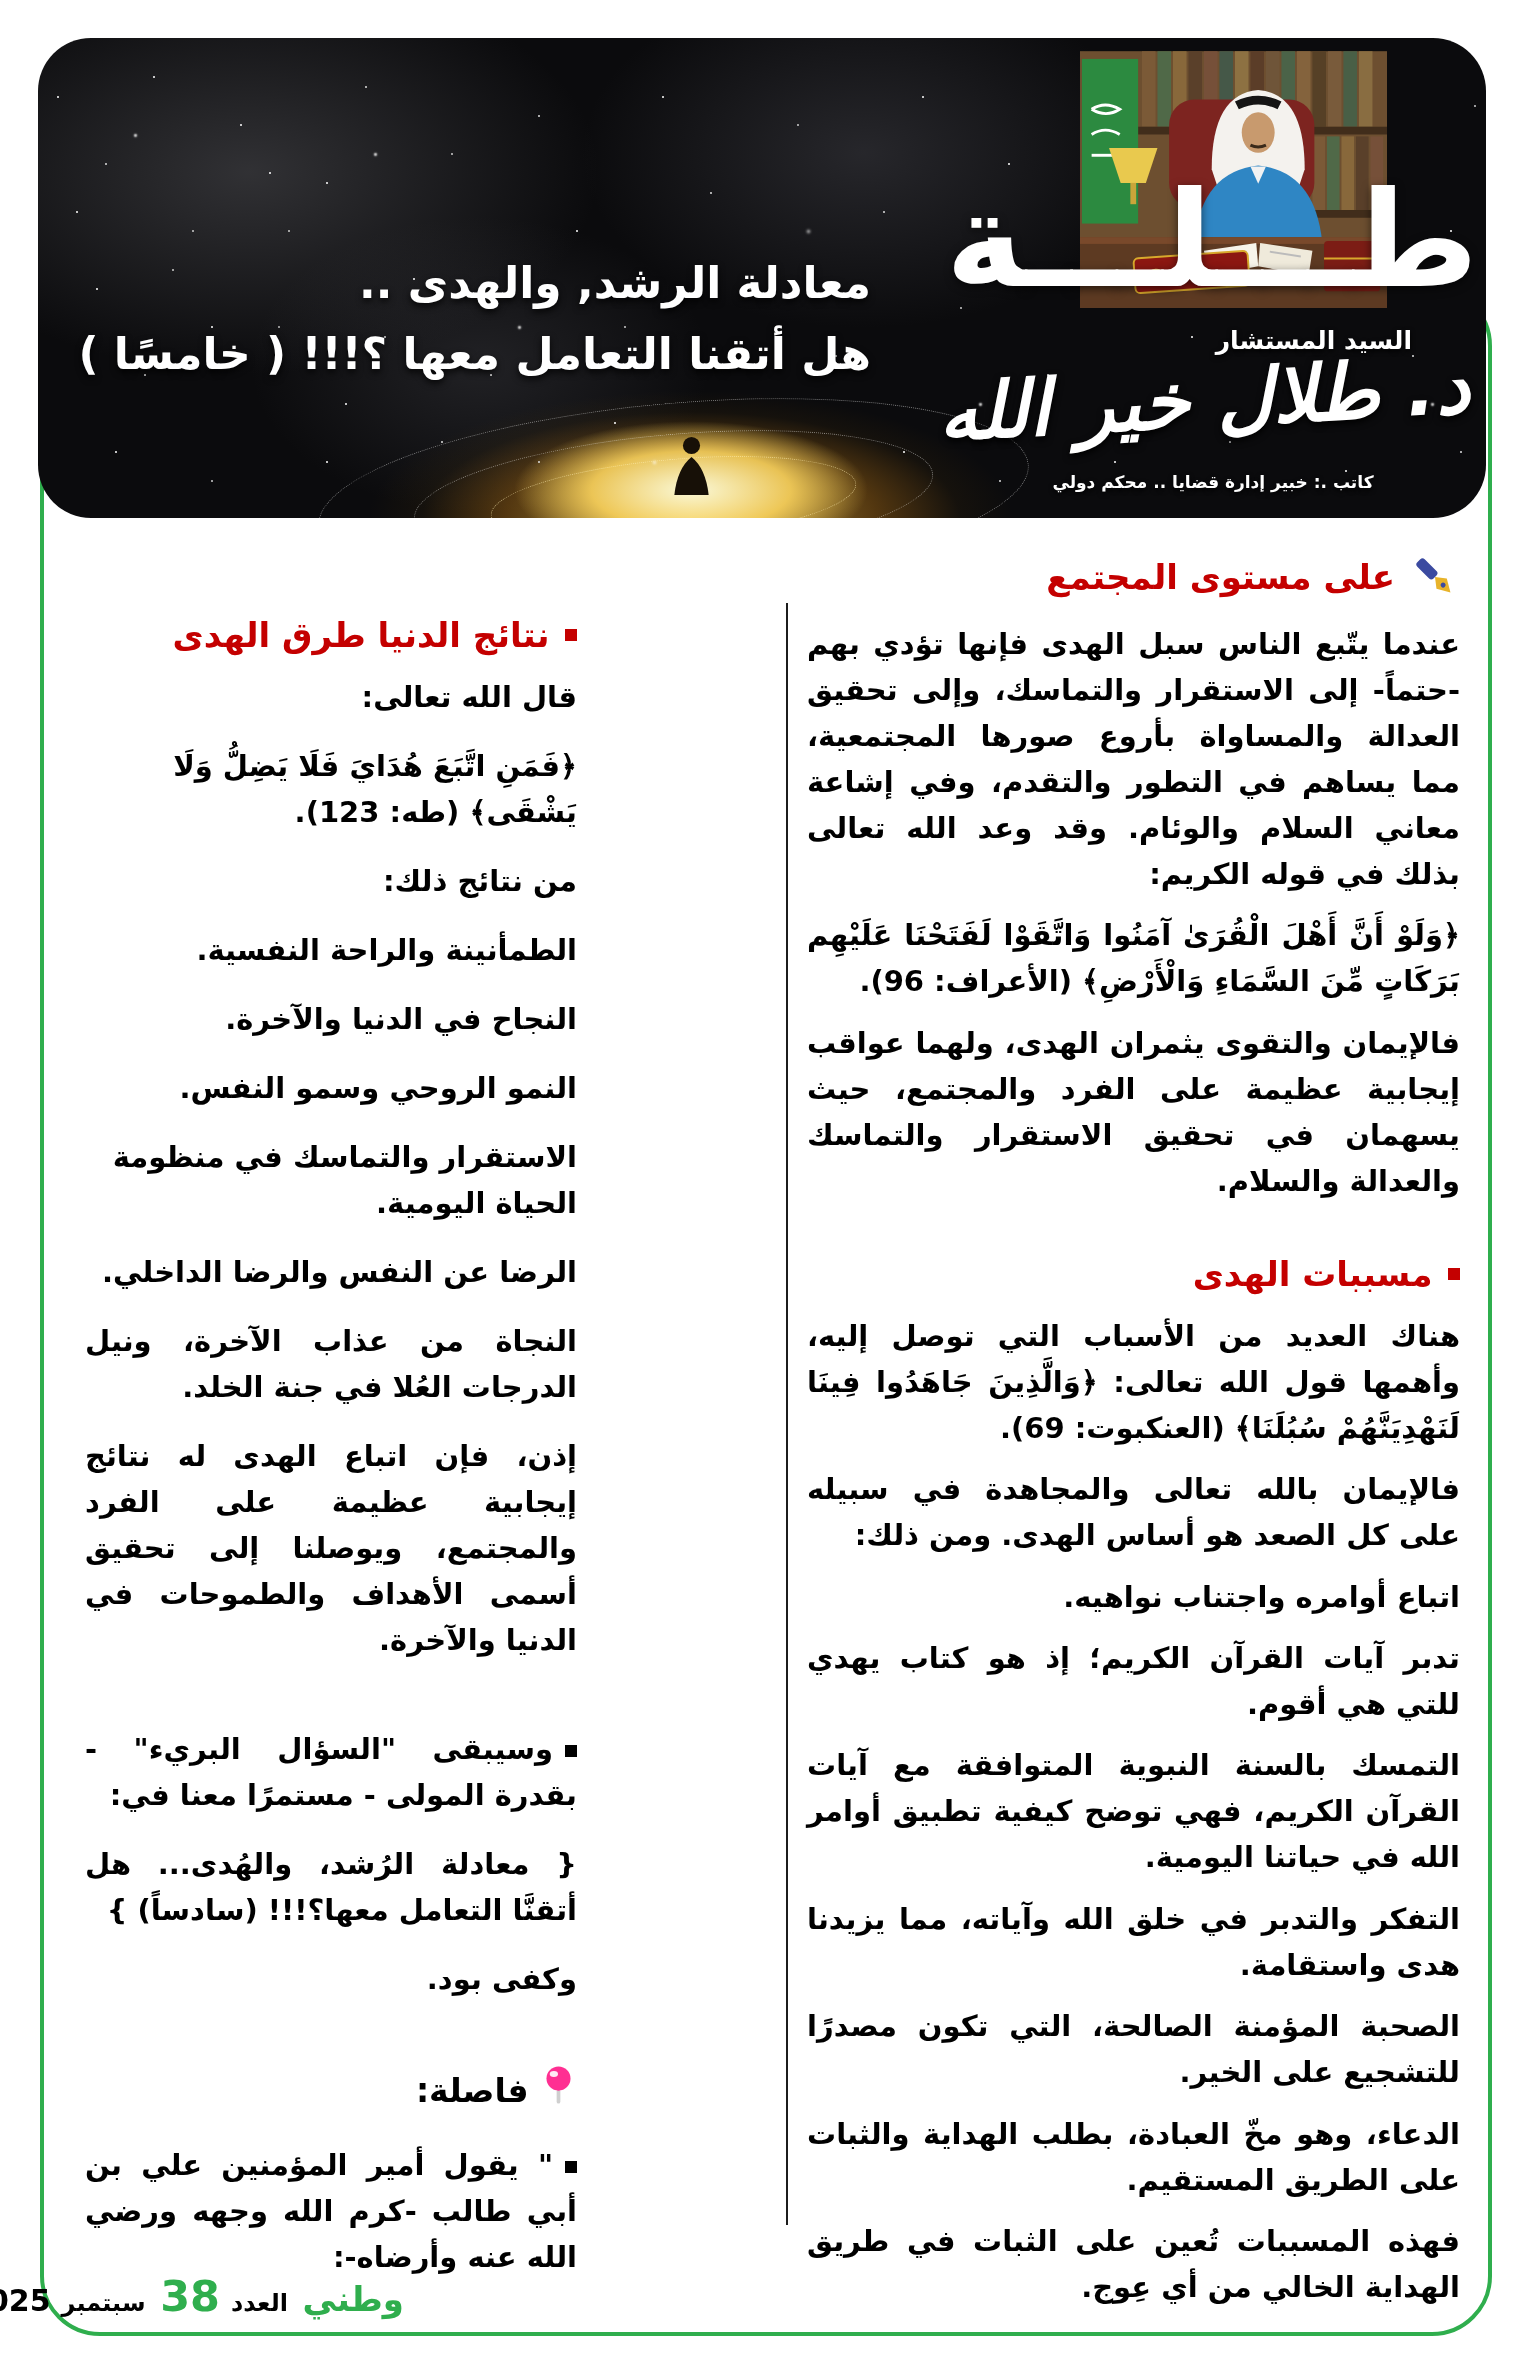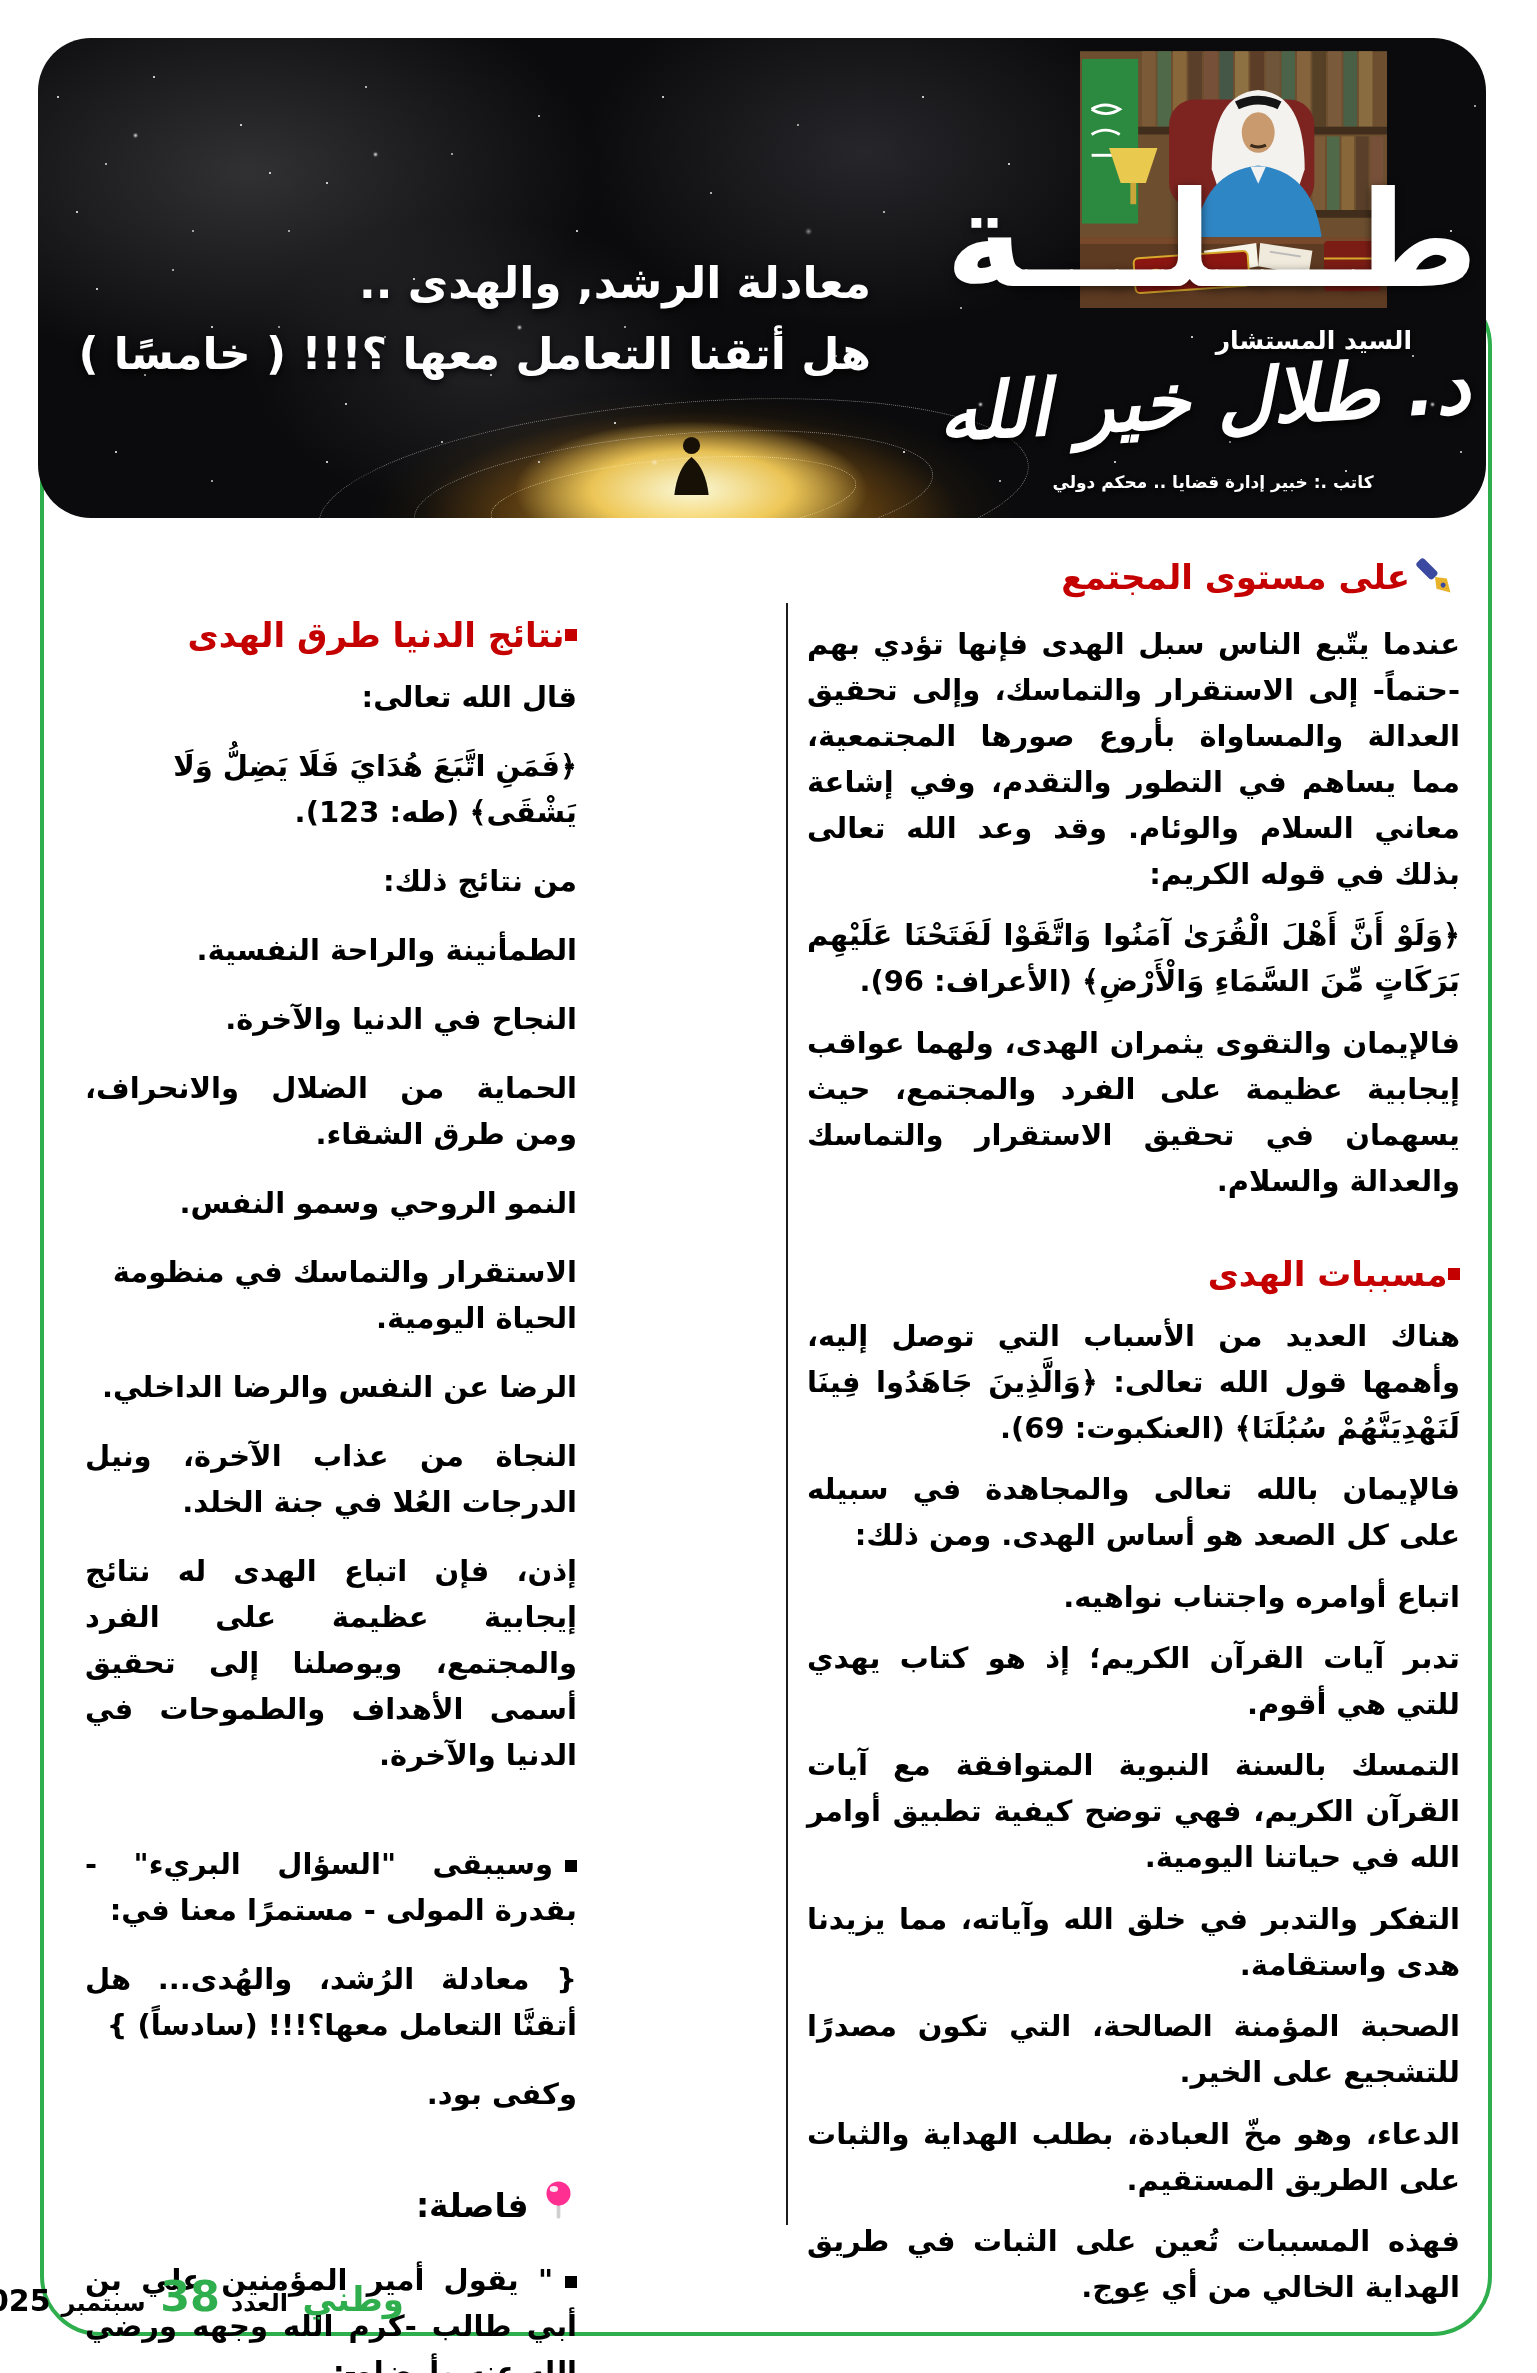--- a/index.html
+++ b/index.html
@@ -53,21 +53,21 @@
   .byline{position:absolute;left:913px;top:434px;width:524px;z-index:6;text-align:center;color:#fff;
         font-size:17px;font-weight:bold;text-shadow:0 1.9px 4.8px #000;white-space:nowrap;}
   
   .divider{position:absolute;left:786px;top:603px;width:1.9px;height:1622px;background:#1c1c1c;z-index:1;}
   .col{position:absolute;direction:rtl;color:#000;font-weight:bold;z-index:2;}
   .col-right{left:807px;top:552px;width:653px;}
   .col-left{left:85px;top:615px;width:492px;}
   .col p{margin:0 0 15.4px 0;font-size:29px;line-height:46px;text-align:justify;text-justify:inter-word;}
   .col-left p{margin-bottom:23px;text-align:right;}
   .col-left p.just{text-align:justify;}
-  .red-h{display:flex;align-items:center;gap:0;color:#c40000;font-size:34px;font-weight:bold;
+  .red-h{display:flex;align-items:center;gap:15px;color:#c40000;font-size:34px;font-weight:bold;
          margin:0 0 19px 0;}
   .red-h .htxt{white-space:nowrap;}
   .h-gap{margin-top:50px;}
   .sq{display:inline-block;width:12.5px;height:12.5px;flex:0 0 12.5px;}
   .sq.red{background:#c40000;}
   .sq.black{background:#000;}
   .sq.inline{display:inline-block;vertical-align:middle;margin-left:11.5px;}
   .pen-icon svg{display:block;}
   .pin-h{display:flex;align-items:center;gap:11.5px;color:#000;font-size:33px;font-weight:bold;
          margin:61px 0 25px 0;}
@@ -215,21 +215,20 @@
   <section class="col col-left">
     <h2 class="red-h">
       <span class="sq red"></span>
       <span class="htxt">نتائج الدنيا طرق الهدى</span>
     </h2>
     <p>قال الله تعالى:</p>
     <p class="verse">﴿فَمَنِ اتَّبَعَ هُدَايَ فَلَا يَضِلُّ وَلَا يَشْقَى﴾ (طه: 123).</p>
     <p>من نتائج ذلك:</p>
     <p>الطمأنينة والراحة النفسية.</p>
     <p>النجاح في الدنيا والآخرة.</p>
-    <p class="just">الحماية من الضلال والانحراف، ومن طرق الشقاء.</p>
     <p>النمو الروحي وسمو النفس.</p>
     <p>الاستقرار والتماسك في منظومة الحياة اليومية.</p>
     <p>الرضا عن النفس والرضا الداخلي.</p>
     <p class="just">النجاة من عذاب الآخرة، ونيل الدرجات العُلا في جنة الخلد.</p>
     <p class="just">إذن، فإن اتباع الهدى له نتائج إيجابية عظيمة على الفرد والمجتمع، ويوصلنا إلى تحقيق أسمى الأهداف والطموحات في الدنيا والآخرة.</p>
     <p class="just gap1">
       <span class="sq black inline"></span><span>وسيبقى "السؤال البريء" - بقدرة المولى - مستمرًا معنا في:</span>
     </p>
     <p class="just">{ معادلة الرُشد، والهُدى... هل أتقنَّا التعامل معها؟!!! (سادساً) }</p>
     <p>وكفى بود.</p>

